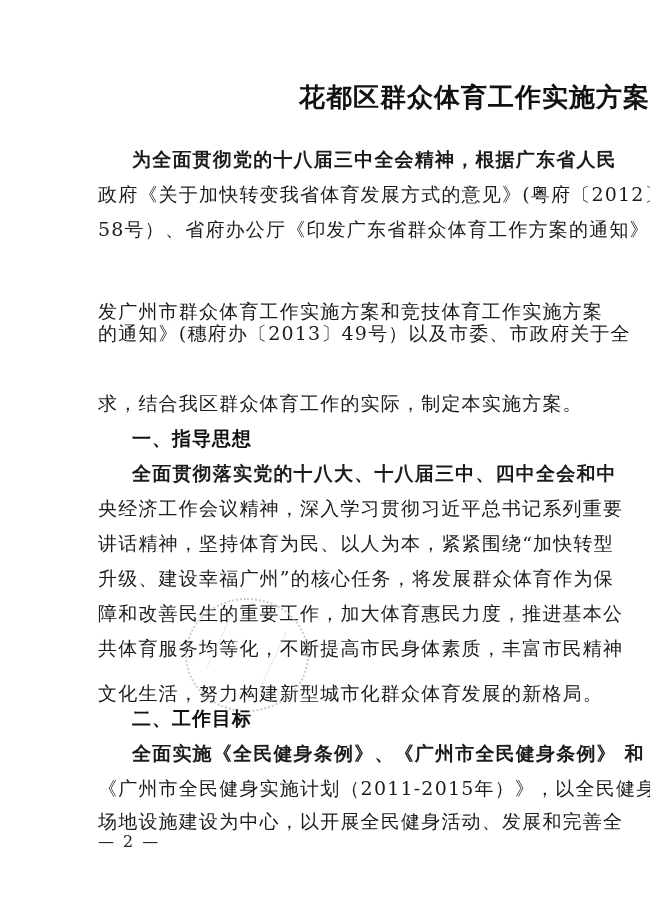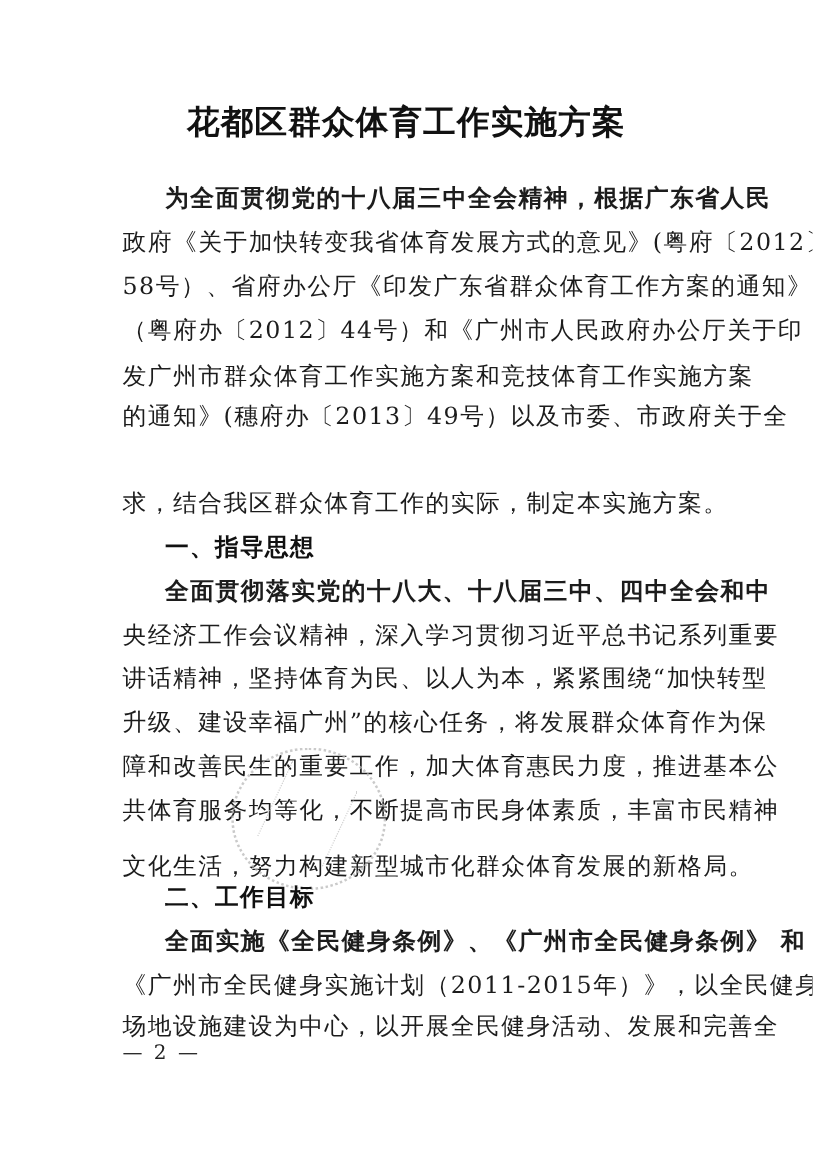--- a/index.html
+++ b/index.html
@@ -2,21 +2,21 @@
 <html><head>
 <meta charset="utf-8">
 <style>
   html, body { margin: 0; padding: 0; }
   body {
     width: 650px; height: 920px; background: #ffffff; position: relative; overflow: hidden;
     font-family: "DejaVu Serif", "Liberation Serif", serif; color: #1a1a1a;
   }
   .page { position: absolute; left: 0; top: 0; width: 650px; height: 920px; }
   .title {
-    position: absolute; left: 0; width: 650px; top: 80px; text-align: center;
+    position: absolute; left: 0; width: 650px; top: 80px; text-align: right;
     font-size: 26px; font-weight: bold; letter-spacing: 1px; color: #111;
   }
   .line {
     position: absolute; left: 98px; width: 460px; font-size: 19px; height: 26px; line-height: 26px;
     white-space: nowrap; letter-spacing: 1.2px; color: #1c1c1c;
   }
   .line.justify { text-align: justify; text-align-last: justify; }
   .line.indent { left: 132px; width: 426px; font-weight: bold; }
   .heading {
     position: absolute; left: 132px; font-size: 19px; font-weight: bold; height: 26px; line-height: 26px;
@@ -36,22 +36,21 @@
 </style>
 </head>
 <body>
 
 <div class="page">
   <div class="title">花都区群众体育工作实施方案</div>
 
   <div class="line indent justify" style="top:146px">为全面贯彻党的十八届三中全会精神，根据广东省人民</div>
   <div class="line justify" style="top:181px">政府《关于加快转变我省体育发展方式的意见》(粤府〔2012〕</div>
   <div class="line justify" style="top:216px">58号）、省府办公厅《印发广东省群众体育工作方案的通知》</div>
-  <div class="line justify" style="top:251px">（粤府办〔2012〕44号）和《广州市人民政府办公厅关于印</div>
-  <div class="line justify" style="top:288px">发广州市群众体育工作实施方案和竞技体育工作实施方案</div>
+  <div class="line justify" style="top:298px">发广州市群众体育工作实施方案和竞技体育工作实施方案</div>
   <div class="line justify" style="top:320px">的通知》(穗府办〔2013〕49号）以及市委、市政府关于全</div>
   <div class="line" style="top:390px">求，结合我区群众体育工作的实际，制定本实施方案。</div>
 
   <div class="heading" style="top:425px">一、指导思想</div>
 
   <div class="line indent justify" style="top:460px">全面贯彻落实党的十八大、十八届三中、四中全会和中</div>
   <div class="line justify" style="top:495px">央经济工作会议精神，深入学习贯彻习近平总书记系列重要</div>
   <div class="line justify" style="top:530px">讲话精神，坚持体育为民、以人为本，紧紧围绕“加快转型</div>
   <div class="line justify" style="top:565px">升级、建设幸福广州”的核心任务，将发展群众体育作为保</div>
   <div class="line justify" style="top:600px">障和改善民生的重要工作，加大体育惠民力度，推进基本公</div>

